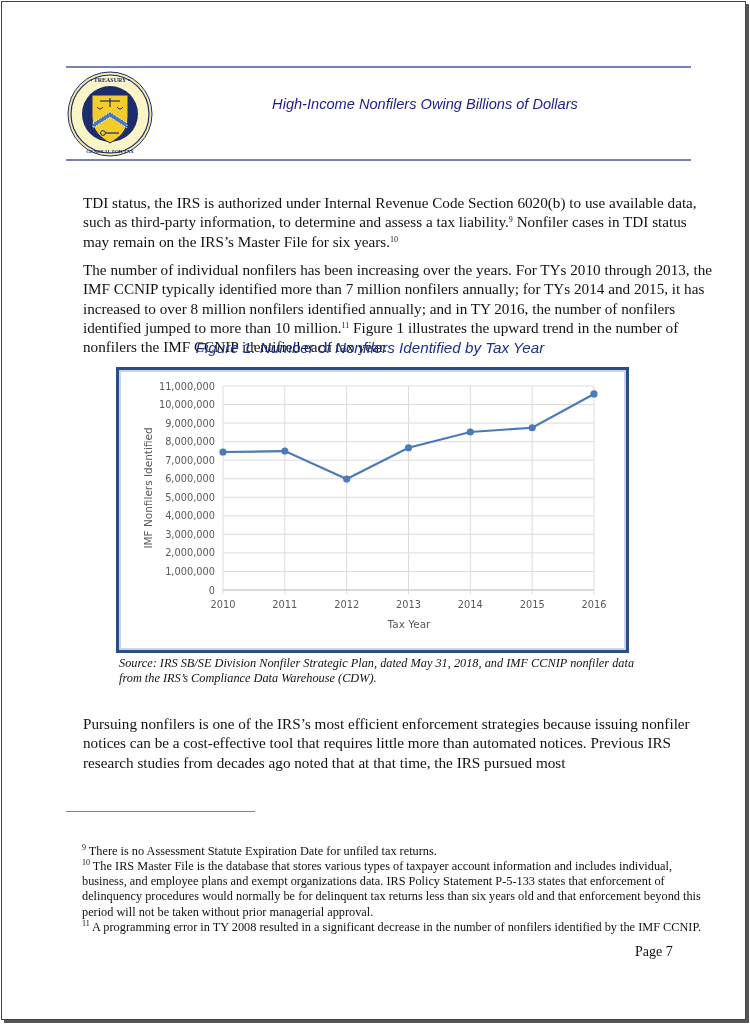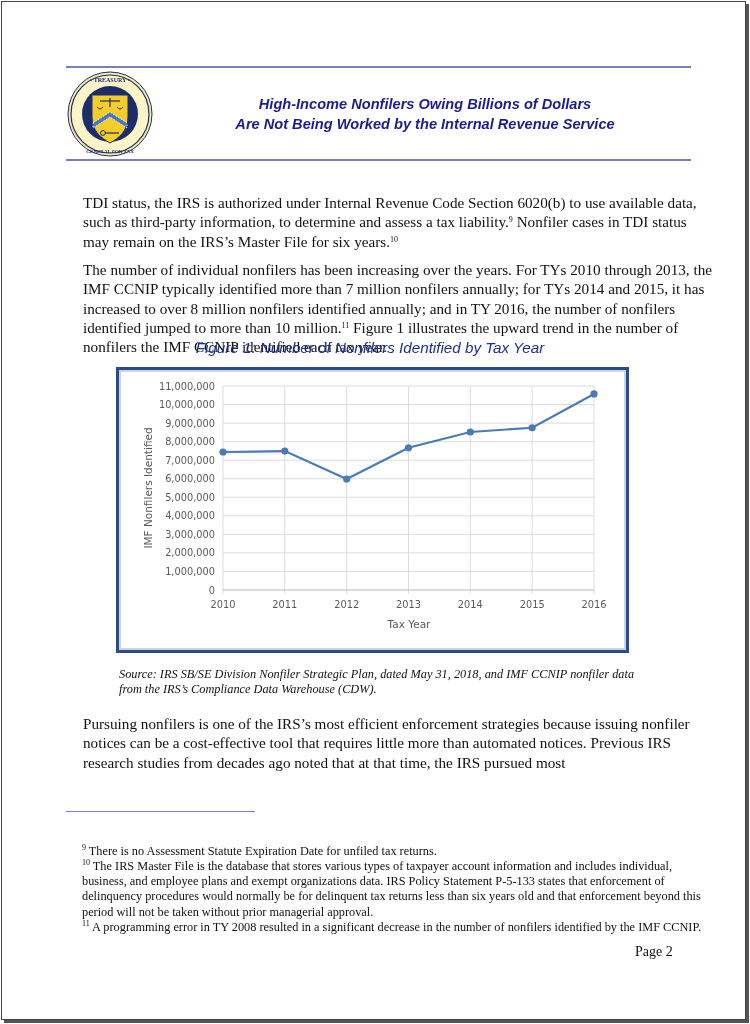--- a/index.html
+++ b/index.html
@@ -1,26 +1,26 @@
 <!DOCTYPE html>
 <html><head>
 <meta charset="utf-8">
 <style>
   html, body { margin: 0; padding: 0; background: #ffffff; }
   body { width: 750px; height: 1024px; position: relative; overflow: hidden; font-family: "Liberation Serif", serif; color: #111; }
   .page { position: absolute; left: 1px; top: 1px; width: 743px; height: 1017px; border: 1px solid #444; background: #fff; box-shadow: 3px 3px 0 #555; }
   .hdr-line { position: absolute; left: 66px; width: 625px; height: 2px; background: #7b7fb5; }
   .seal { position: absolute; left: 67px; top: 71px; width: 86px; height: 86px; }
-  .hdr-title { position: absolute; left: 190px; top: 94px; width: 470px; text-align: center; font-family: "Liberation Sans", sans-serif; font-weight: bold; font-style: italic; font-size: 14.6px; line-height: 20px; color: #1c1c8c; }
+  .hdr-title { position: absolute; left: 190px; top: 94px; width: 470px; text-align: center; font-family: "Liberation Sans", sans-serif; font-weight: normal; font-style: italic; font-size: 14.6px; line-height: 20px; color: #1c1c8c; }
   .para { position: absolute; left: 66px; width: 632px; font-size: 15.2px; line-height: 19.3px; margin: 17px; }
   sup { font-size: 8px; vertical-align: 5px; line-height: 0; }
   .fig-title { position: absolute; left: 110px; top: 339px; width: 520px; text-align: center; font-family: "Liberation Sans", sans-serif; font-weight: normal; font-style: italic; font-size: 15.2px; color: #1c2e8c; }
   .chart-frame { position: absolute; left: 116px; top: 367px; width: 507px; height: 280px; border: 3px solid #2b4c86; box-shadow: inset 0 0 0 2px #c9d4e6; background: #fff; }
   .chart-svg { position: absolute; left: 0; top: 0; }
-  .source { position: absolute; left: 119px; top: 656px; width: 520px; font-style: italic; font-size: 12.3px; line-height: 15px; margin-top: 11px; }
+  .source { position: absolute; left: 119px; top: 656px; width: 520px; font-style: italic; font-size: 12.3px; line-height: 15px; }
   .fn-rule { position: absolute; left: 66px; top: 811px; width: 189px; height: 1px; background: #7b7fb5; }
   .fn { position: absolute; left: 66px; width: 630px; font-size: 12.3px; line-height: 15.2px; margin: 16px; }
   .pagenum { position: absolute; left: 635px; top: 944px; font-size: 14px; }
 </style>
 </head>
 <body>
 
 <div class="page"></div>
 
 <div class="hdr-line" style="top:66px"></div>
@@ -37,21 +37,20 @@
   <path d="M50 36 Q53 40 56 36" fill="none" stroke="#1d2d6b" stroke-width="1"></path>
   <path d="M26 52 L43 41 L60 52 L60 57 L43 46 L26 57 Z" fill="#4a78c0" stroke="#fff" stroke-width="0.8" stroke-dasharray="1.5 1.5"></path>
   <circle cx="36" cy="62" r="2.4" fill="none" stroke="#1d2d6b" stroke-width="1"></circle>
   <line x1="38" y1="62" x2="52" y2="62" stroke="#1d2d6b" stroke-width="1.2"></line>
   <text x="43" y="11" font-size="6" text-anchor="middle" fill="#1d2d6b" font-family="Liberation Serif, serif" font-weight="bold">• TREASURY •</text>
   <text x="43" y="82" font-size="5" text-anchor="middle" fill="#1d2d6b" font-family="Liberation Serif, serif" font-weight="bold">GENERAL FOR TAX</text>
 </svg>
 
 <div class="hdr-title">
   <div>High-Income Nonfilers Owing Billions of Dollars</div>
-  <div>Are Not Being Worked by the Internal Revenue Service</div>
 </div>
 
 <p class="para" style="top:176px"><span>TDI status, the IRS is authorized under Internal Revenue Code Section 6020(b) to use available data, such as third-party information, to determine and assess a tax liability.</span><sup>9</sup><span>  Nonfiler cases in TDI status may remain on the IRS’s Master File for six years.</span><sup>10</sup></p>
 
 <p class="para" style="top:243px"><span>The number of individual nonfilers has been increasing over the years.  For TYs 2010 through 2013, the IMF CCNIP typically identified more than 7 million nonfilers annually; for TYs 2014 and 2015, it has increased to over 8 million nonfilers identified annually; and in TY 2016, the number of nonfilers identified jumped to more than 10 million.</span><sup>11</sup><span>  Figure 1 illustrates the upward trend in the number of nonfilers the IMF CCNIP identified each tax year.</span></p>
 
 <div class="fig-title">Figure 1:  Number of Nonfilers Identified by Tax Year</div>
 
 <div class="chart-frame"></div>
 
@@ -118,13 +117,13 @@
 <div class="source">Source:  IRS SB/SE Division Nonfiler Strategic Plan, dated May 31, 2018, and IMF CCNIP nonfiler data from the IRS’s Compliance Data Warehouse (CDW).</div>
 
 <p class="para" style="top:697px">Pursuing nonfilers is one of the IRS’s most efficient enforcement strategies because issuing nonfiler notices can be a cost-effective tool that requires little more than automated notices. Previous IRS research studies from decades ago noted that at that time, the IRS pursued most</p>
 
 <div class="fn-rule"></div>
 
 <p class="fn" style="top:828px"><sup>9</sup><span> There is no Assessment Statute Expiration Date for unfiled tax returns.</span></p>
 <p class="fn" style="top:843px"><sup>10</sup><span> The IRS Master File is the database that stores various types of taxpayer account information and includes individual, business, and employee plans and exempt organizations data.  IRS Policy Statement P-5-133 states that enforcement of delinquency procedures would normally be for delinquent tax returns less than six years old and that enforcement beyond this period will not be taken without prior managerial approval.</span></p>
 <p class="fn" style="top:904px"><sup>11</sup><span> A programming error in TY 2008 resulted in a significant decrease in the number of nonfilers identified by the IMF CCNIP.</span></p>
 
-<div class="pagenum">Page  2</div>
+<div class="pagenum">Page  7</div>
 
 </body></html>

